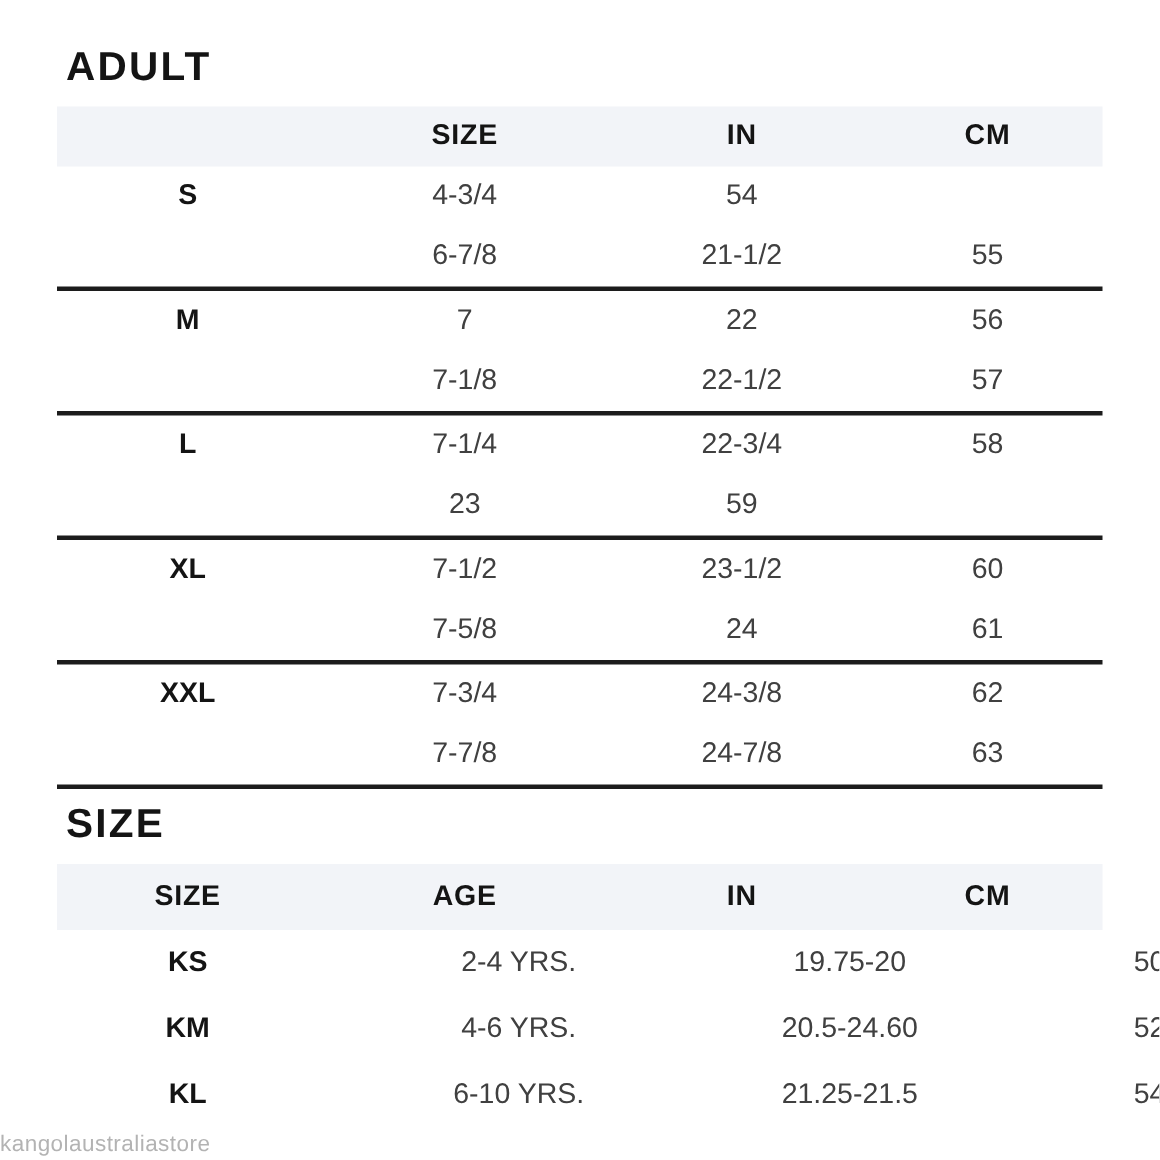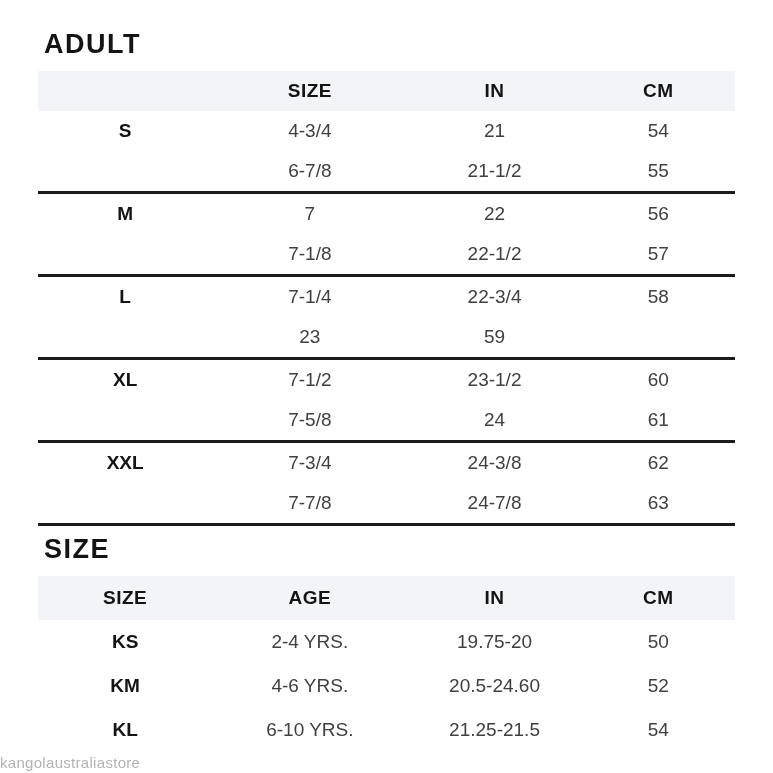--- a/index.html
+++ b/index.html
@@ -10,21 +10,21 @@
   .section-title{
     margin:0 0 0 44px;font-size:27px;font-weight:700;color:#141414;
     letter-spacing:1.5px;line-height:1.05;
   }
   #adult-title{padding-top:30px;}
   #kids-title{margin-top:9px;}
   .sg-table{margin:13px 38px 0 38px;}
   #kids-table{margin-top:12px;}
   .row{display:grid;grid-template-columns:25% 28% 25% 22%;}
   .adult-row{height:40px;}
-  .kids-row{height:44px;}
+  .kids-row{height:44px;gap:36px;}
   .thead-adult{background:#f2f4f8;height:40px;}
   .thead-kids{background:#f2f4f8;height:44px;}
   .cell{
     display:flex;align-items:center;justify-content:center;
     font-size:19px;color:#404040;font-weight:400;text-align:center;
   }
   .head{font-weight:700;color:#141414;letter-spacing:0.5px;}
   .lbl{font-weight:700;color:#141414;}
   .agroup{border-bottom:3px solid #1c1c1c;}
   .watermark{
@@ -44,21 +44,20 @@
       <div class="cell head"></div>
       <div class="cell head">SIZE</div>
       <div class="cell head">IN</div>
       <div class="cell head">CM</div>
     </div>
 
     <div class="agroup">
       <div class="row adult-row">
         <div class="cell lbl">S</div>
         <div class="cell">4-3/4</div>
-        <div class="cell">21</div>
         <div class="cell">54</div>
       </div>
       <div class="row adult-row">
         <div class="cell lbl"></div>
         <div class="cell">6-7/8</div>
         <div class="cell">21-1/2</div>
         <div class="cell">55</div>
       </div>
     </div>
 

